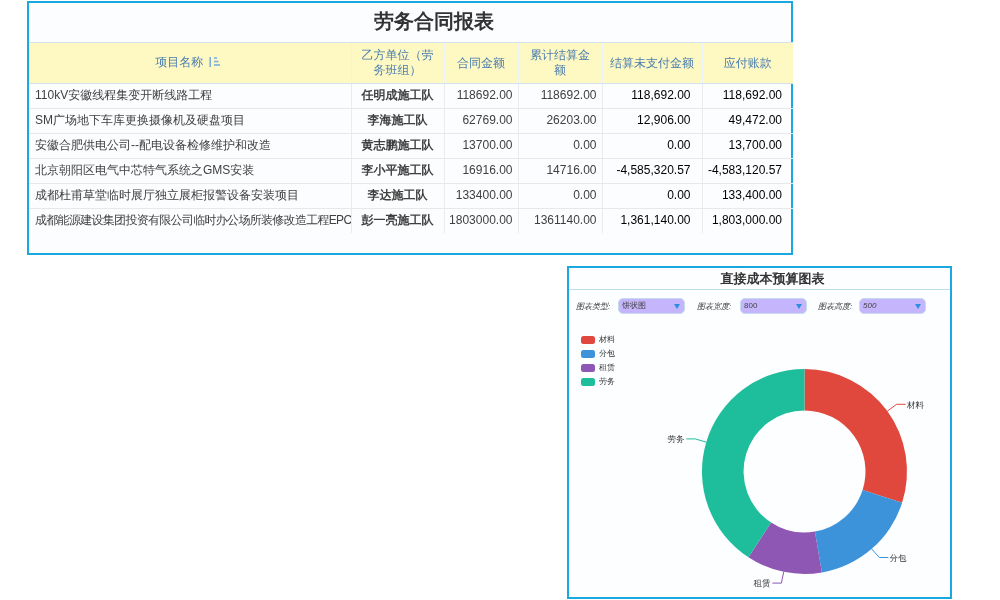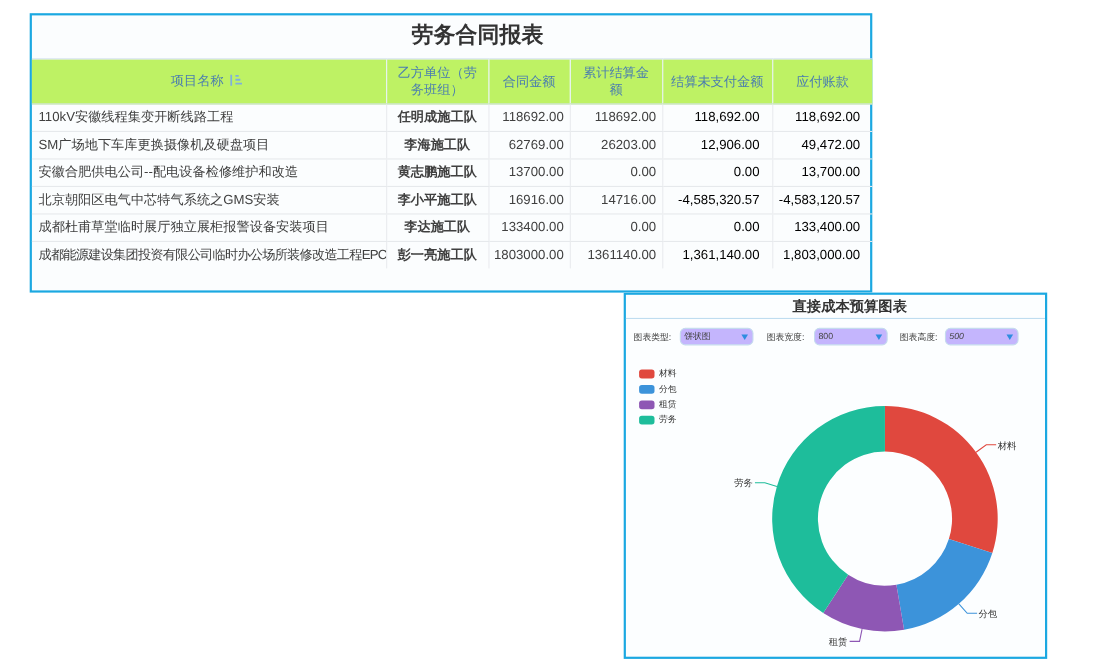--- a/index.html
+++ b/index.html
@@ -1,39 +1,39 @@
 <!DOCTYPE html>
 <html><head>
 <meta charset="utf-8">
 <style>
 * { margin:0; padding:0; box-sizing:border-box; }
 html,body { width:1000px; height:600px; background:#fff; font-family:"Liberation Sans",sans-serif; overflow:hidden; }
 .abs { position:absolute; }
 
 
-#rpt { left:27px; top:12px; width:766px; height:254px; border:2px solid #1BA8E1; background:#FBFDFE; }
+#rpt { left:27px; top:1px; width:766px; height:254px; border:2px solid #1BA8E1; background:#FBFDFE; }
 #rpt-title { height:39px; line-height:36px; text-align:center; font-size:20px; font-weight:bold; color:#333; padding-left:48px; }
 table.rpt { width:100%; border-collapse:collapse; table-layout:fixed; font-size:12px; }
 table.rpt col.c1{width:322px;} table.rpt col.c2{width:93px;} table.rpt col.c3{width:74px;}
 table.rpt col.c4{width:84px;} table.rpt col.c5{width:100px;} table.rpt col.c6{width:91px;}
-table.rpt th { background:#bef264; color:#4B7EAF; font-weight:normal; height:41px; border-left:1px solid #EAF3FB; border-top:1px solid #D4E2EE; border-bottom:1px solid #D4E2EE; line-height:15px; padding:0 2px; }
+table.rpt th { background:#fef9c3; color:#4B7EAF; font-weight:normal; height:41px; border-left:1px solid #EAF3FB; border-top:1px solid #D4E2EE; border-bottom:1px solid #D4E2EE; line-height:15px; padding:0 2px; }
 table.rpt th:first-child { border-left:none; padding-right:6px; }
 table.rpt td { height:25px; line-height:22px; padding-bottom:2px; border-bottom:1px solid #E6E9EC; border-left:1px solid #E9ECEF; color:#404040; white-space:nowrap; overflow:hidden; }
 table.rpt td:first-child { border-left:none; }
 table.rpt tr td:nth-child(1) { padding-left:6px; text-align:left; }
 table.rpt tr td:nth-child(2) { text-align:center;font-weight:bold; }
 table.rpt tr td:nth-child(3), table.rpt tr td:nth-child(4) { text-align:right; padding-right:5px; }
 table.rpt tr td:nth-child(5), table.rpt tr td:nth-child(6) { text-align:right; padding-right:11px; color:#000000; }
 table.rpt tr:last-child td { border-bottom:none; height:20px; }
 .sorticon { display:inline-block; vertical-align:-2px; margin-left:5px; }
 
 
 #panel { left:567px; top:266px; width:385px; height:333px; border:2px solid #1BA8E1; background:#FCFEFF; }
 #panel-title { height:22px; line-height:22px; text-align:center; font-size:13px; font-weight:bold; color:#333; border-bottom:1px solid #BFDDF0; padding-left:26px; }
-.ctrl { position:absolute; top:34px; height:10px; line-height:10px; font-size:8px; color:#3a3a3a; }
+.ctrl { position:absolute; top:34px; height:10px; line-height:10px; font-size:8px; color:#3a3a3a;font-style:italic; }
 .sel { position:absolute; top:30px; width:67px; height:16px; border:1px solid #C5DBEE; border-radius:5px; background:#c4b5fd; font-size:8px; color:#444; line-height:14px; padding-left:3px; }
 .sel .arr { position:absolute; right:4px; top:5px; width:0; height:0; border-left:3.5px solid transparent; border-right:3.5px solid transparent; border-top:5px solid #2E8DE0; }
 .leg { position:absolute; left:12px; font-size:8px; color:#333; line-height:9px; }
 .leg .sw { display:inline-block; width:14px; height:8px; border-radius:2.5px; margin-right:4px; vertical-align:-1.5px; }
 </style>
 </head>
 <body>
 <div class="abs" id="rpt">
   <div id="rpt-title">劳务合同报表</div>
   <table class="rpt">

